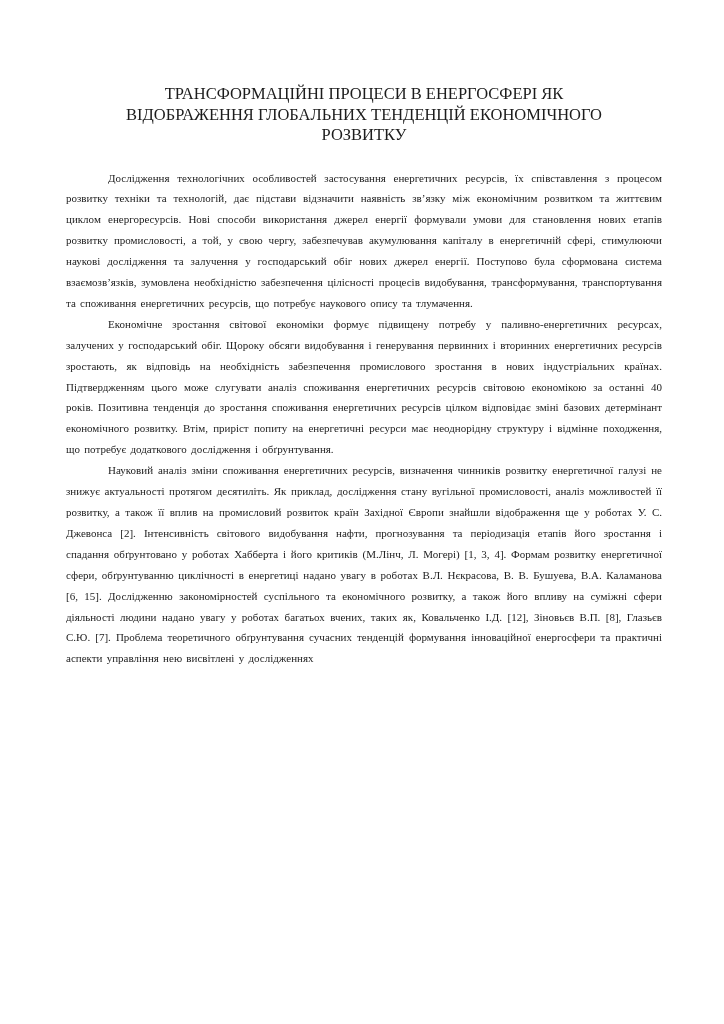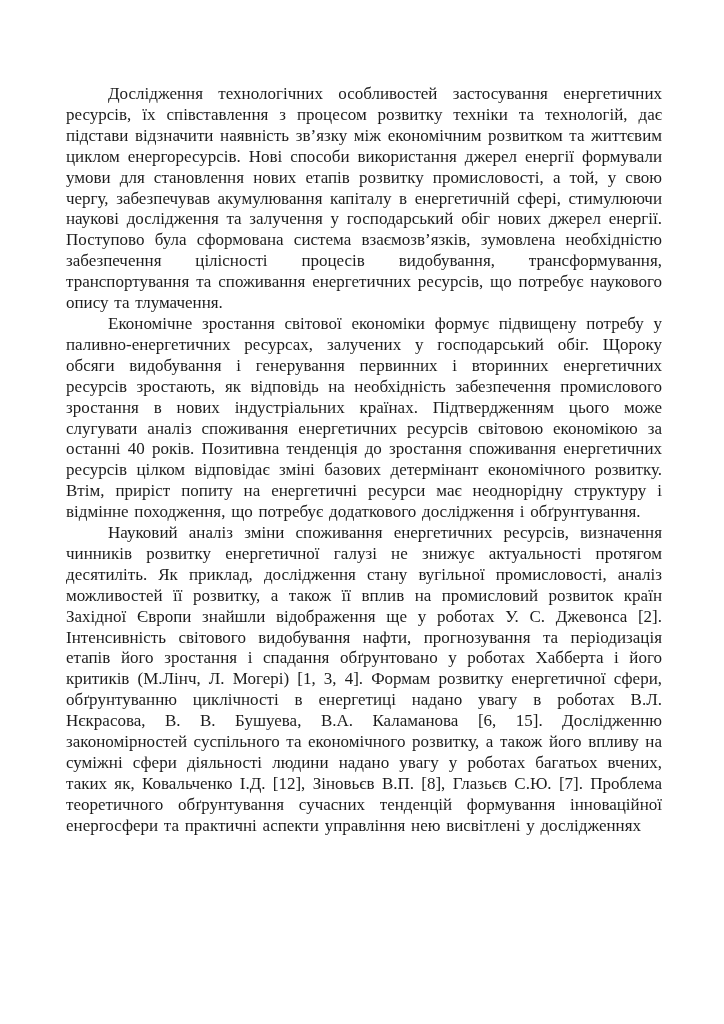--- a/index.html
+++ b/index.html
@@ -21,30 +21,31 @@
     .title {
       font-size: 16.5px;
       line-height: 20.5px;
       font-weight: normal;
       text-align: center;
       margin: 0 auto 22px auto;
       max-width: 520px;
     }
     .body-text .para {
       margin: 0;
-      font-size: 17px;
+      font-size: 11px;
       line-height: 20.9px;
       text-align: justify;
       text-indent: 42px;
       word-spacing: 1.5px;
     }
   </style>
 </head>
 <body>
 
 <div class="page">
+  <h1 class="title">ТРАНСФОРМАЦІЙНІ ПРОЦЕСИ В ЕНЕРГОСФЕРІ ЯК ВІДОБРАЖЕННЯ ГЛОБАЛЬНИХ ТЕНДЕНЦІЙ ЕКОНОМІЧНОГО РОЗВИТКУ</h1>
 
   <div class="body-text">
     <p class="para">Дослідження технологічних особливостей застосування енергетичних ресурсів, їх співставлення з процесом розвитку техніки та технологій, дає підстави відзначити наявність зв’язку між економічним розвитком та життєвим циклом енергоресурсів. Нові способи використання джерел енергії формували умови для становлення нових етапів розвитку промисловості, а той, у свою чергу, забезпечував акумулювання капіталу в енергетичній сфері, стимулюючи наукові дослідження та залучення у господарський обіг нових джерел енергії. Поступово була сформована система взаємозв’язків, зумовлена необхідністю забезпечення цілісності процесів видобування, трансформування, транспортування та споживання енергетичних ресурсів, що потребує наукового опису та тлумачення.</p>
     <p class="para">Економічне зростання світової економіки формує підвищену потребу у паливно-енергетичних ресурсах, залучених у господарський обіг. Щороку обсяги видобування і генерування первинних і вторинних енергетичних ресурсів зростають, як відповідь на необхідність забезпечення промислового зростання в нових індустріальних країнах. Підтвердженням цього може слугувати аналіз споживання енергетичних ресурсів світовою економікою за останні 40 років. Позитивна тенденція до зростання споживання енергетичних ресурсів цілком відповідає зміні базових детермінант економічного розвитку. Втім, приріст попиту на енергетичні ресурси має неоднорідну структуру і відмінне походження, що потребує додаткового дослідження і обґрунтування.</p>
     <p class="para">Науковий аналіз зміни споживання енергетичних ресурсів, визначення чинників розвитку енергетичної галузі не знижує актуальності протягом десятиліть. Як приклад, дослідження стану вугільної промисловості, аналіз можливостей її розвитку, а також її вплив на промисловий розвиток країн Західної Європи знайшли відображення ще у роботах У. С. Джевонса [2]. Інтенсивність світового видобування нафти, прогнозування та періодизація етапів його зростання і спадання обґрунтовано у роботах Хабберта і його критиків (М.Лінч, Л. Могері) [1, 3, 4]. Формам розвитку енергетичної сфери, обґрунтуванню циклічності в енергетиці надано увагу в роботах В.Л. Нєкрасова, В. В. Бушуева, В.А. Каламанова [6, 15]. Дослідженню закономірностей суспільного та економічного розвитку, а також його впливу на суміжні сфери діяльності людини надано увагу у роботах багатьох вчених, таких як, Ковальченко І.Д. [12], Зіновьєв В.П. [8], Глазьєв С.Ю. [7]. Проблема теоретичного обґрунтування сучасних тенденцій формування інноваційної енергосфери та практичні аспекти управління нею висвітлені у дослідженнях</p>
   </div>
 </div>
 
 </body></html>

